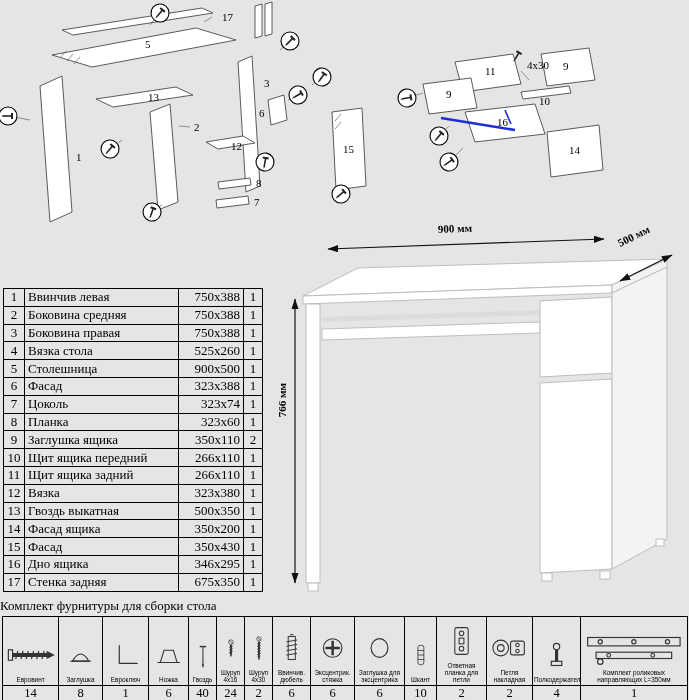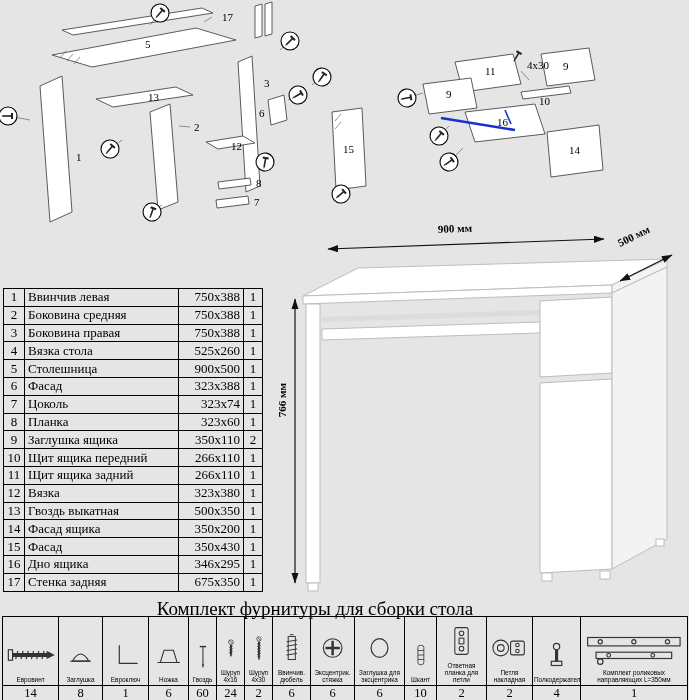--- a/index.html
+++ b/index.html
@@ -15,21 +15,21 @@
   .slot{fill:#dcdcdc;stroke:none}
   .dim{stroke:#111;stroke-width:1.2;fill:none}
   text.dim-t{font-family:"Liberation Sans",sans-serif;font-weight:bold;font-size:15px}
   .parts-table{position:absolute;left:3px;top:288px;border-collapse:collapse}
   .parts-table td{border:1px solid #000;font-size:13px;line-height:1;padding:1px 3px 2px;
         height:13.8px;white-space:nowrap}
   .pt-num{width:14px;text-align:center;padding:1px 1px 2px}
   .pt-name{width:147px}
   .pt-size{width:58px;text-align:right}
   .pt-qty{width:12px;text-align:center;padding:1px 1px 2px}
-  .hw-title{position:absolute;top:598px;left:9px;width:612px;text-align:center;font-size:19px}
+  .hw-title{position:absolute;top:598px;left:0;width:612px;font-size:13px}
   .hw-table{position:absolute;left:2px;top:616px;width:685px;border-collapse:collapse;table-layout:fixed}
   .hw-table td{border:1px solid #000;padding:0;vertical-align:bottom;text-align:center;overflow:hidden}
   .hwi{display:flex;align-items:flex-end;justify-content:center;height:45px}
   .hwi svg{height:42px;width:96%}
   .hwi .st{stroke:#333;fill:none;stroke-width:1.1}
   .hwn{font-family:"Liberation Sans",sans-serif;font-size:6.4px;line-height:1.12;padding:0 1px 1px}
   .hw-qty td{font-size:12.5px;height:15px;vertical-align:middle;text-align:center}
 </style>
 </head>
 <body>
@@ -581,21 +581,21 @@
               </svg>
             </div>
             <div class="hwn">Комплект роликовых направляющих L=350мм</div>
           </td>
       </tr>
       <tr class="hw-qty">
         <td>14</td>
         <td>8</td>
         <td>1</td>
         <td>6</td>
-        <td>60</td>
+        <td>40</td>
         <td>24</td>
         <td>2</td>
         <td>6</td>
         <td>6</td>
         <td>6</td>
         <td>10</td>
         <td>2</td>
         <td>2</td>
         <td>4</td>
         <td>1</td>

